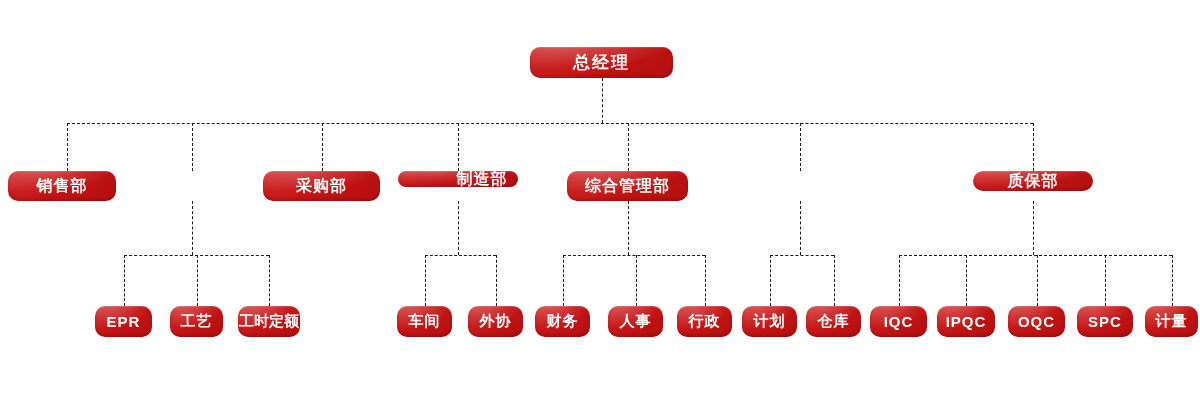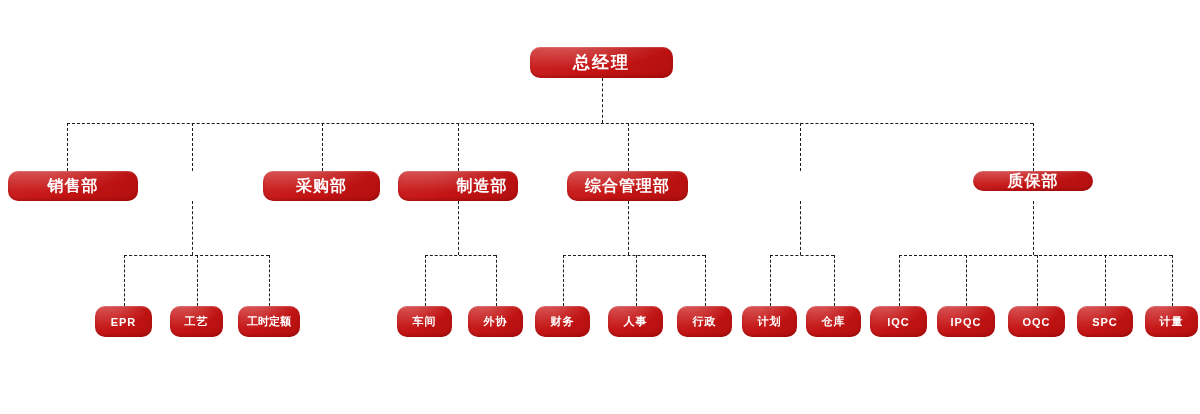--- a/index.html
+++ b/index.html
@@ -26,43 +26,43 @@
     white-space: nowrap;
     border-radius: 10px;
     background:
       radial-gradient(ellipse 120% 150% at 25% -20%, rgba(255,255,255,0.30) 0%, rgba(255,255,255,0.08) 45%, rgba(255,255,255,0) 62%),
       linear-gradient(140deg, #ce2424 0%, #c31414 50%, #b30f0f 100%);
     box-shadow: inset 0 -2px 3px rgba(110,0,0,0.30), inset 0 1px 1px rgba(255,255,255,0.18);
     z-index: 2;
   }
   .lv1 { font-size: 17px; letter-spacing: 2px; }
   .lv2 { font-size: 16px; letter-spacing: 1px; }
-  .lv3 { font-size: 11px; letter-spacing: 1px; }
+  .lv3 { font-size: 15px; letter-spacing: 1px; }
   .node[data-name="org-node-gongshi"] { letter-spacing: 0; }
   .line {
     position: absolute;
     z-index: 1;
   }
   .line.h {
     border-top: 1.5px dashed #1c1c1c;
     height: 0;
   }
   .line.v {
     border-left: 1.5px dashed #1c1c1c;
     width: 0;
   }
 </style>
 </head>
 <body>
 
 <div class="canvas" data-name="org-chart-canvas" style="width: 1200px; height: 414px; border-radius: 19px;">
     <div class="node lv1" data-name="org-node-gm" style="left: 530px; top: 47px; width: 143px; height: 31px;">总经理</div>
-    <div class="node lv2" data-name="org-node-sales" style="left: 8px; top: 171px; width: 130px; height: 30px;">销售部</div>
+    <div class="node lv2" data-name="org-node-sales" style="left: 8px; top: 171px; width: 108px; height: 30px;">销售部</div>
     <div class="node lv2" data-name="org-node-purchase" style="left: 263px; top: 171px; width: 117px; height: 30px;">采购部</div>
-    <div class="node lv2" data-name="org-node-mfg" style="left: 398px; top: 171px; width: 120px; height: 30px; padding-left: 48px;">制造部</div>
+    <div class="node lv2" data-name="org-node-mfg" style="left: 398px; top: 171px; width: 120px; height: 16px; padding-left: 48px;">制造部</div>
     <div class="node lv2" data-name="org-node-admin" style="left: 567px; top: 171px; width: 121px; height: 30px; font-family: Liberation Mono, monospace;">综合管理部</div>
     <div class="node lv2" data-name="org-node-qa" style="left: 973px; top: 171px; width: 120px; height: 20px;">质保部</div>
     <div class="node lv3" data-name="org-node-epr" style="left: 95px; top: 306px; width: 57px; height: 31px;">EPR</div>
     <div class="node lv3" data-name="org-node-gongyi" style="left: 170px; top: 306px; width: 53px; height: 31px;">工艺</div>
     <div class="node lv3" data-name="org-node-gongshi" style="left: 238px; top: 306px; width: 62px; height: 31px;">工时定额</div>
     <div class="node lv3" data-name="org-node-chejian" style="left: 397px; top: 306px; width: 55px; height: 31px;">车间</div>
     <div class="node lv3" data-name="org-node-waixie" style="left: 468px; top: 306px; width: 55px; height: 31px; text-align: right;">外协</div>
     <div class="node lv3" data-name="org-node-caiwu" style="left: 535px; top: 306px; width: 55px; height: 31px;">财务</div>
     <div class="node lv3" data-name="org-node-renshi" style="left: 608px; top: 306px; width: 55px; height: 31px;">人事</div>
     <div class="node lv3" data-name="org-node-xingzheng" style="left: 677px; top: 306px; width: 55px; height: 31px;">行政</div>

